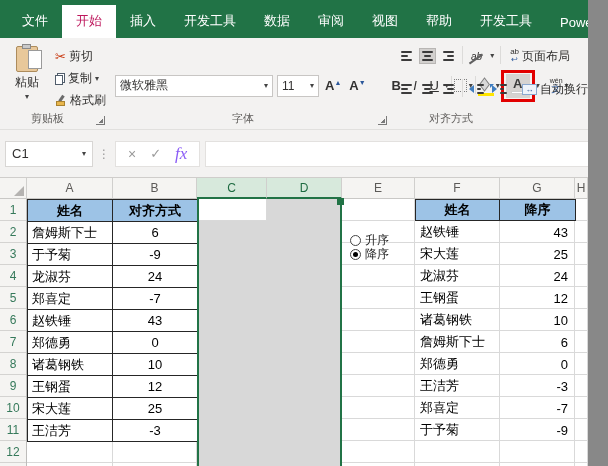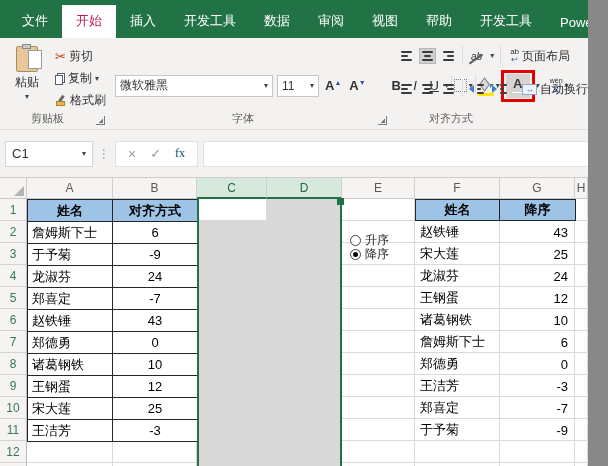--- a/index.html
+++ b/index.html
@@ -78,21 +78,21 @@
   .wrapico .ret { color:#2b579a; }
   .mergeico { width:15px; height:11px; border:1px solid #8aa8d0; display:flex; align-items:center; justify-content:center; font-size:8px; color:#2b579a; background:#eef3fa; }
   .altext { font-size:12px; color:#323130; white-space:nowrap; }
 
   
   .fbar { height:48px; background:#f3f2f1; border-bottom:1px solid #cfcdcb; display:flex; align-items:center; padding:0 0 0 5px; gap:5px; }
   .namebox { width:88px; height:26px; background:#fff; border:1px solid #d8d6d4; display:flex; align-items:center; justify-content:space-between; padding:0 6px; font-size:13px; color:#323130; }
   .dots { color:#9a9a9a; font-size:12px; letter-spacing:0; }
   .fbtns { height:26px; background:#fff; border:1px solid #e3e1df; display:flex; align-items:center; gap:14px; padding:0 12px; }
   .fx-x { color:#9a9a9a; font-size:14px; } .fx-ok { color:#9a9a9a; font-size:13px; }
-  .fx-fx { color:#0c4a6e; font-size:12px; font-family:"Liberation Serif","DejaVu Serif",serif; }
+  .fx-fx { color:#8b5cf6; font-size:17px; font-style:italic; font-family:"Liberation Serif","DejaVu Serif",serif; }
   .ffield { flex:1; height:26px; background:#fff; border:1px solid #e3e1df; border-right:none; }
 
   
   .colheaders { height:21px; display:flex; background:#f5f4f2; }
   .ch { border-right:1px solid #d0cfcd; border-bottom:1px solid #c9c8c6; display:flex; align-items:center; justify-content:center; font-size:12px; color:#5c5a58; }
   .ch.sel { background:#d7e9dc; color:#1e6b41; border-bottom:2px solid #217346; }
   .corner { position:relative; }
   .corner i { position:absolute; right:2px; bottom:2px; width:0; height:0; border-left:10px solid transparent; border-bottom:10px solid #b5b3b1; }
 
   .gridarea { position:relative; height:267px; display:flex; background:#fff; }

